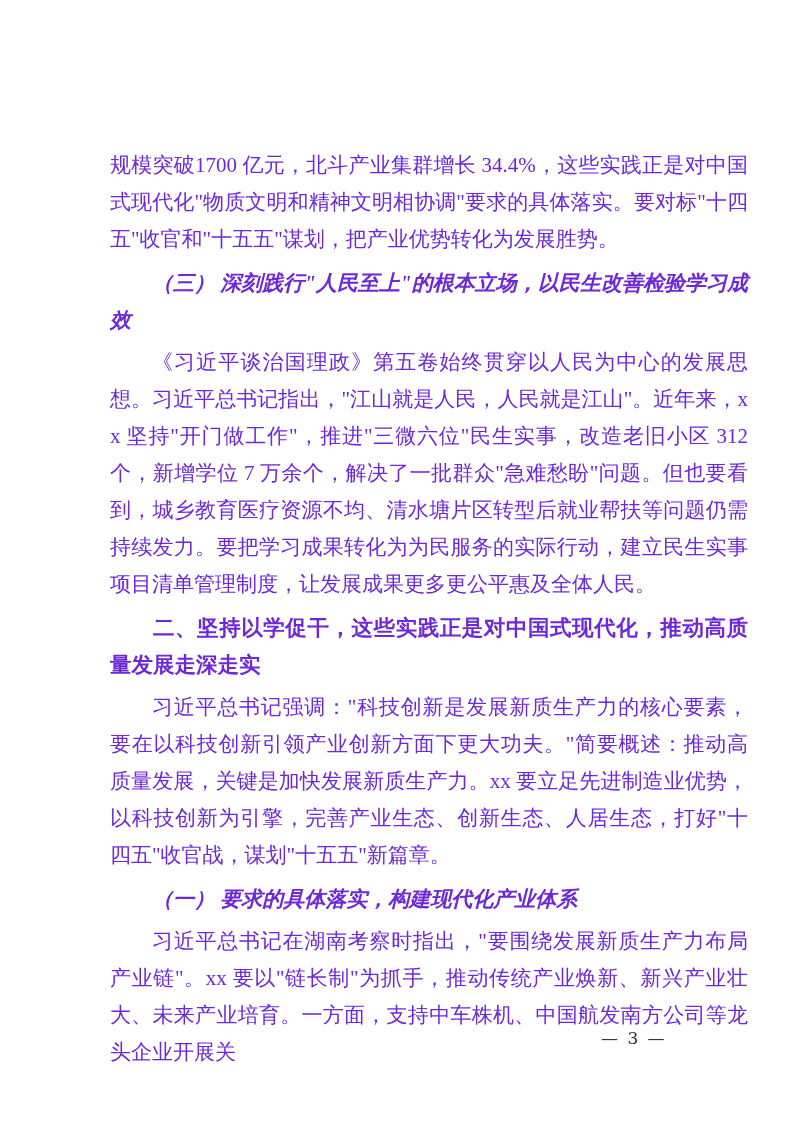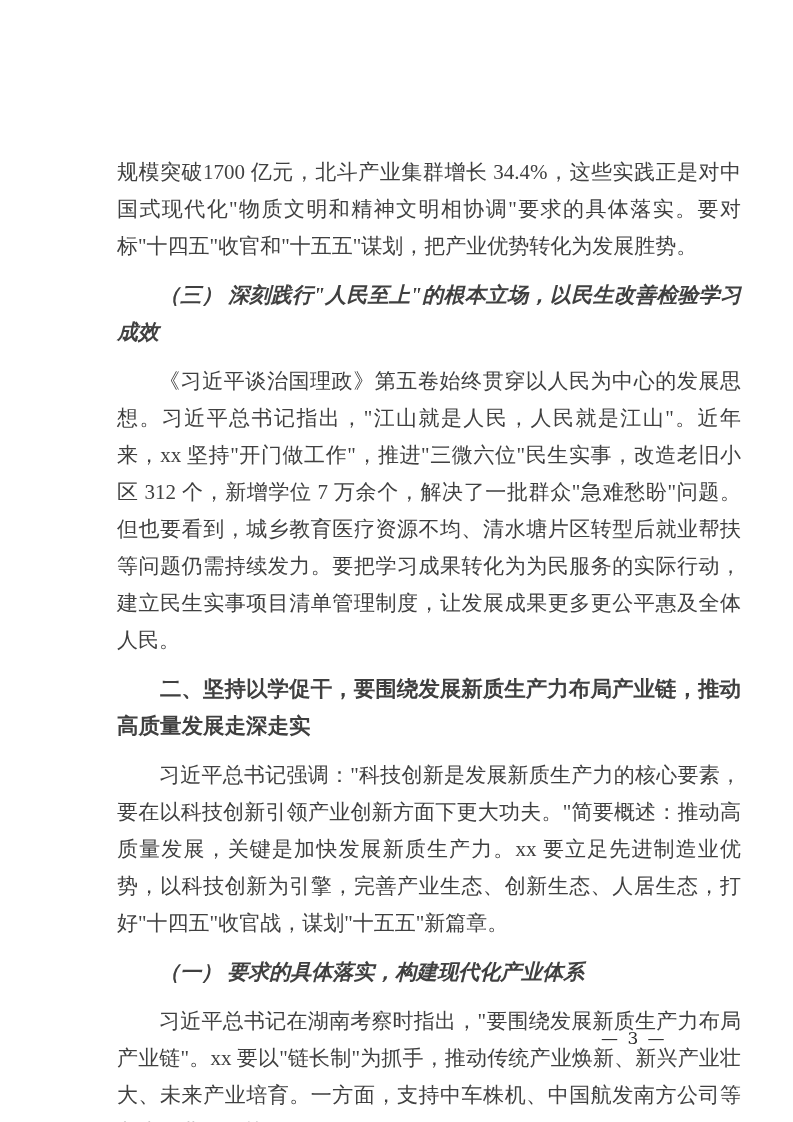--- a/index.html
+++ b/index.html
@@ -14,24 +14,24 @@
     overflow: hidden;
     font-family: "Liberation Serif", "DejaVu Serif", serif;
   }
   .content {
     position: absolute;
     left: 105px;
     top: 142px;
     width: 648px;
   }
   .ln {
-    margin: 12px;
+    margin: 5px;
     font-size: 21px;
     line-height: 37px;
-    color: #404040;
+    color: #6d28d9;
     text-align: justify;
     text-justify: inter-ideograph;
     text-indent: 2em;
     word-break: break-all;
     font-family: "Liberation Serif", "DejaVu Serif", serif;
   }
   .continuation {
     text-indent: 0;
   }
   .h-kai {
@@ -61,21 +61,21 @@
 </head>
 <body>
 
 <div class="content">
   <p class="ln continuation">规模突破1700 亿元，北斗产业集群增长 34.4%，这些实践正是对中国式现代化"物质文明和精神文明相协调"要求的具体落实。要对标"十四五"收官和"十五五"谋划，把产业优势转化为发展胜势。</p>
 
   <p class="ln h-kai">（三） 深刻践行"人民至上"的根本立场，以民生改善检验学习成效</p>
 
   <p class="ln">《习近平谈治国理政》第五卷始终贯穿以人民为中心的发展思想。习近平总书记指出，"江山就是人民，人民就是江山"。近年来，xx 坚持"开门做工作"，推进"三微六位"民生实事，改造老旧小区 312 个，新增学位 7 万余个，解决了一批群众"急难愁盼"问题。但也要看到，城乡教育医疗资源不均、清水塘片区转型后就业帮扶等问题仍需持续发力。要把学习成果转化为为民服务的实际行动，建立民生实事项目清单管理制度，让发展成果更多更公平惠及全体人民。</p>
 
-  <p class="ln h-hei">二、坚持以学促干，要围绕发展新质生产力布局产业链，推动高质量发展走深走实</p>
+  <p class="ln h-hei">二、坚持以学促干，这些实践正是对中国式现代化，推动高质量发展走深走实</p>
 
   <p class="ln">习近平总书记强调："科技创新是发展新质生产力的核心要素，要在以科技创新引领产业创新方面下更大功夫。"简要概述：推动高质量发展，关键是加快发展新质生产力。xx 要立足先进制造业优势，以科技创新为引擎，完善产业生态、创新生态、人居生态，打好"十四五"收官战，谋划"十五五"新篇章。</p>
 
   <p class="ln h-kai">（一） 要求的具体落实，构建现代化产业体系</p>
 
   <p class="ln">习近平总书记在湖南考察时指出，"要围绕发展新质生产力布局产业链"。xx 要以"链长制"为抓手，推动传统产业焕新、新兴产业壮大、未来产业培育。一方面，支持中车株机、中国航发南方公司等龙头企业开展关</p>
 </div>
 
 <div class="footer">— 3 —</div>
 

